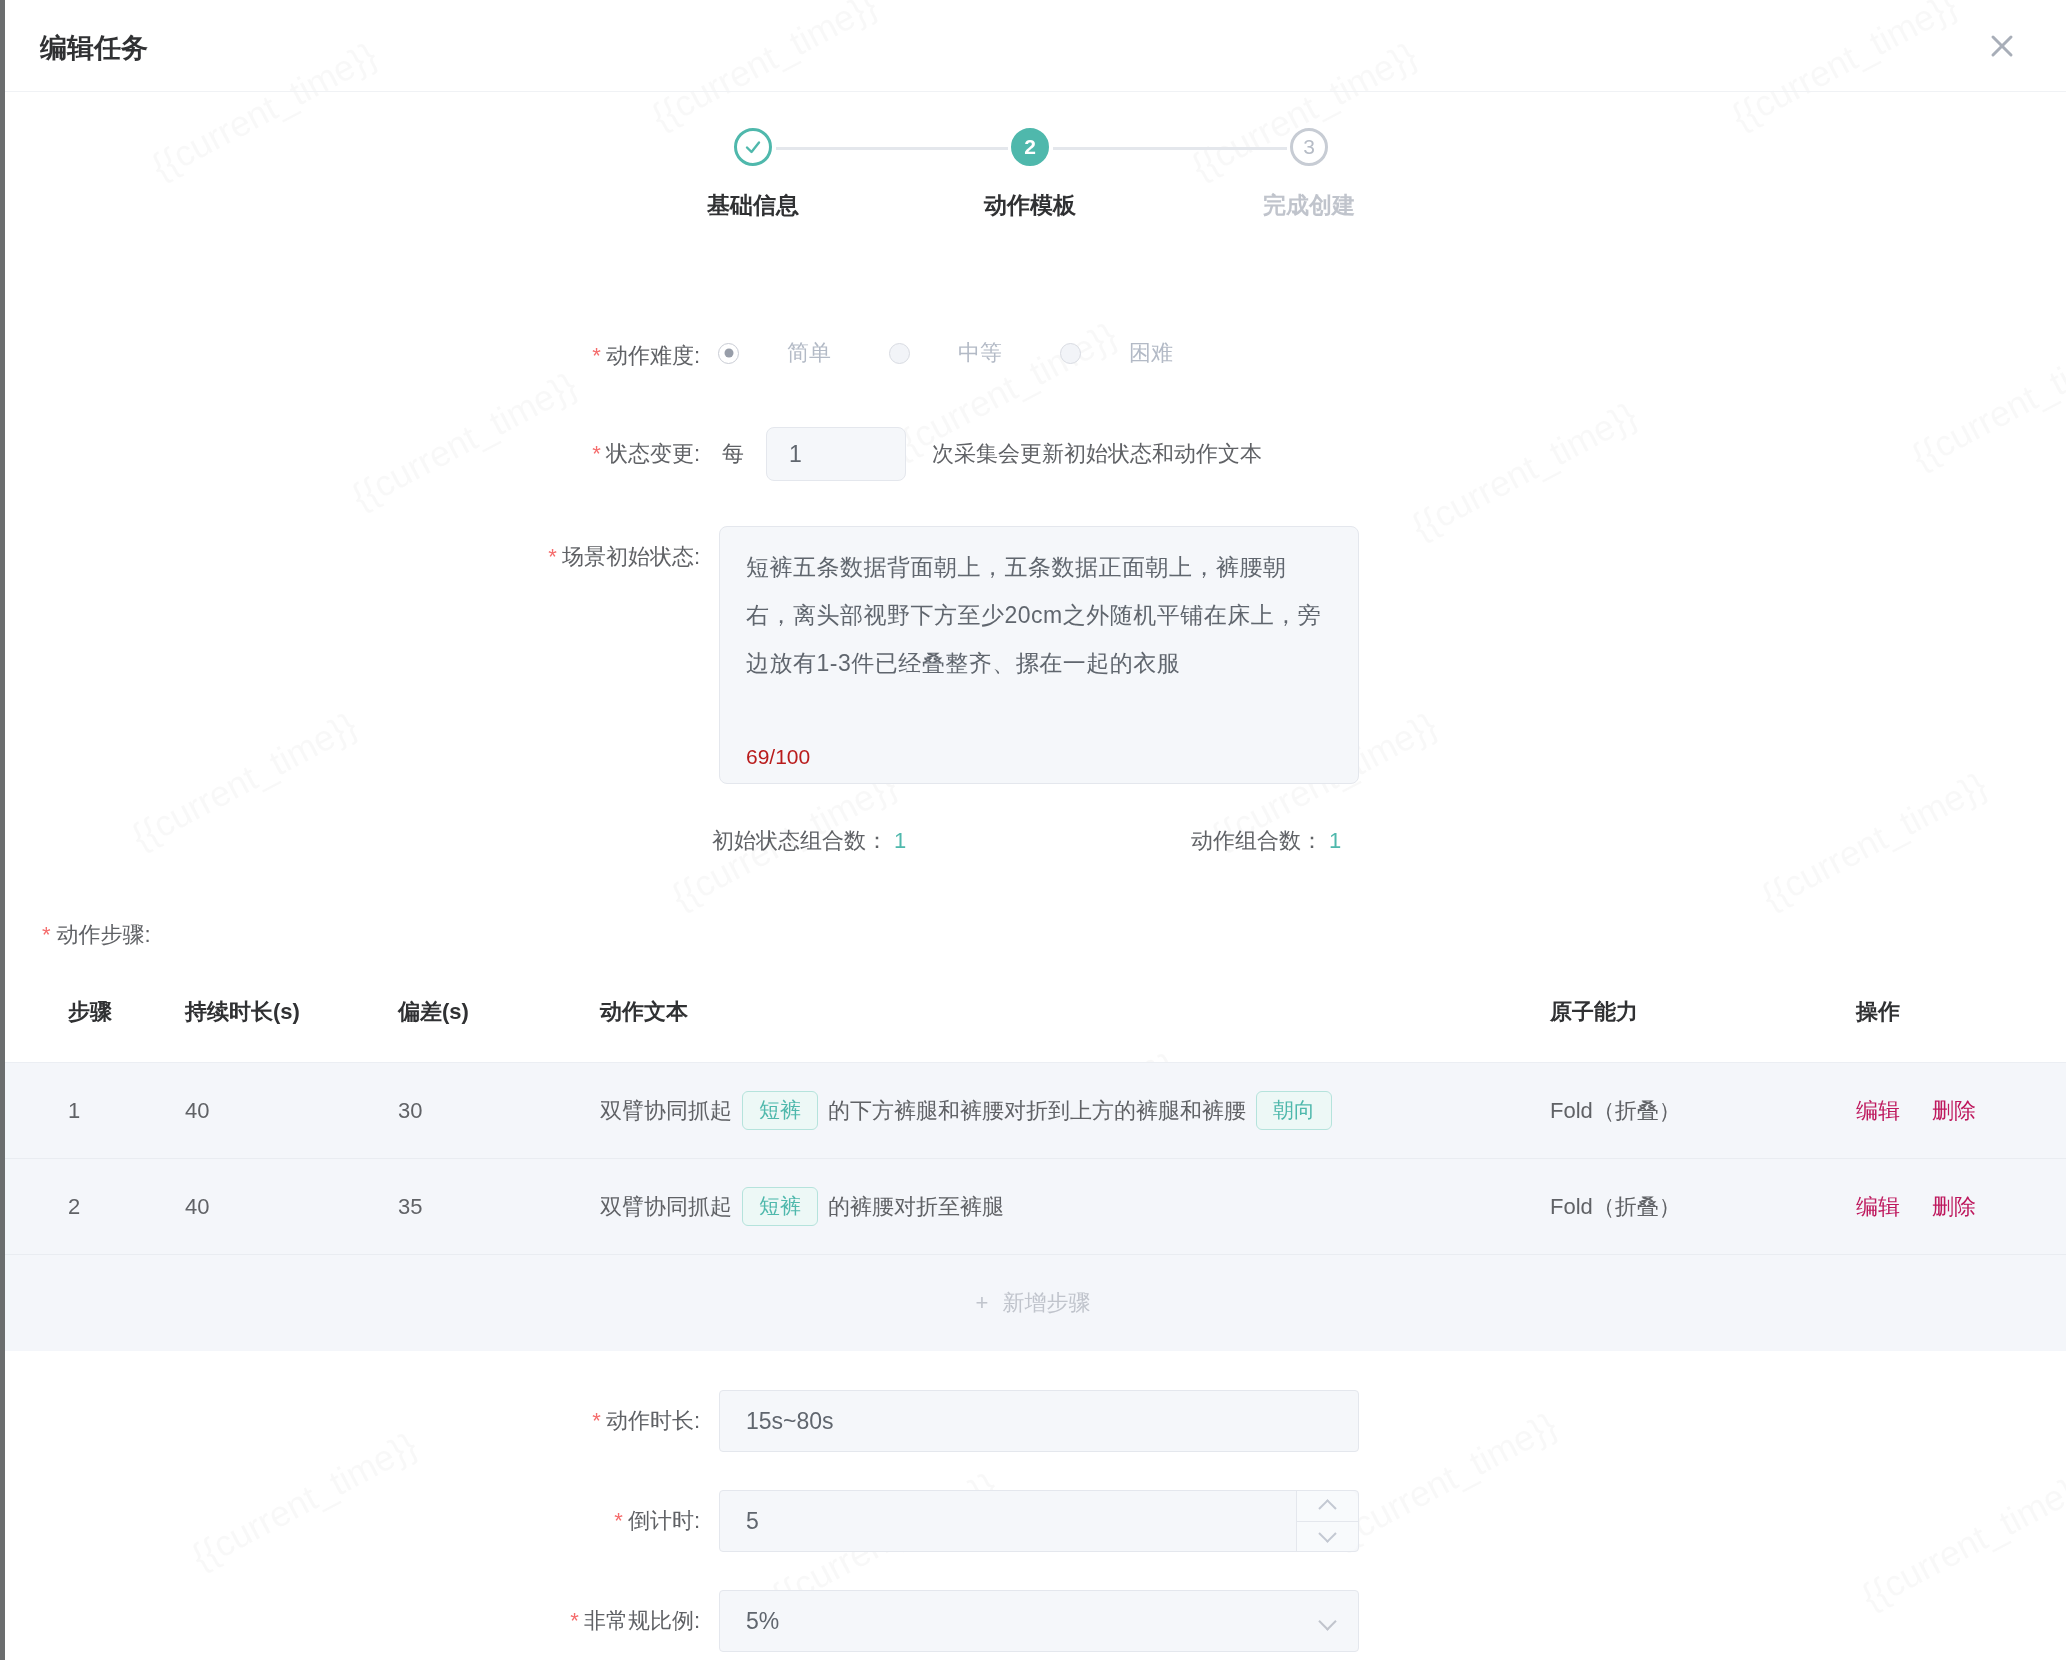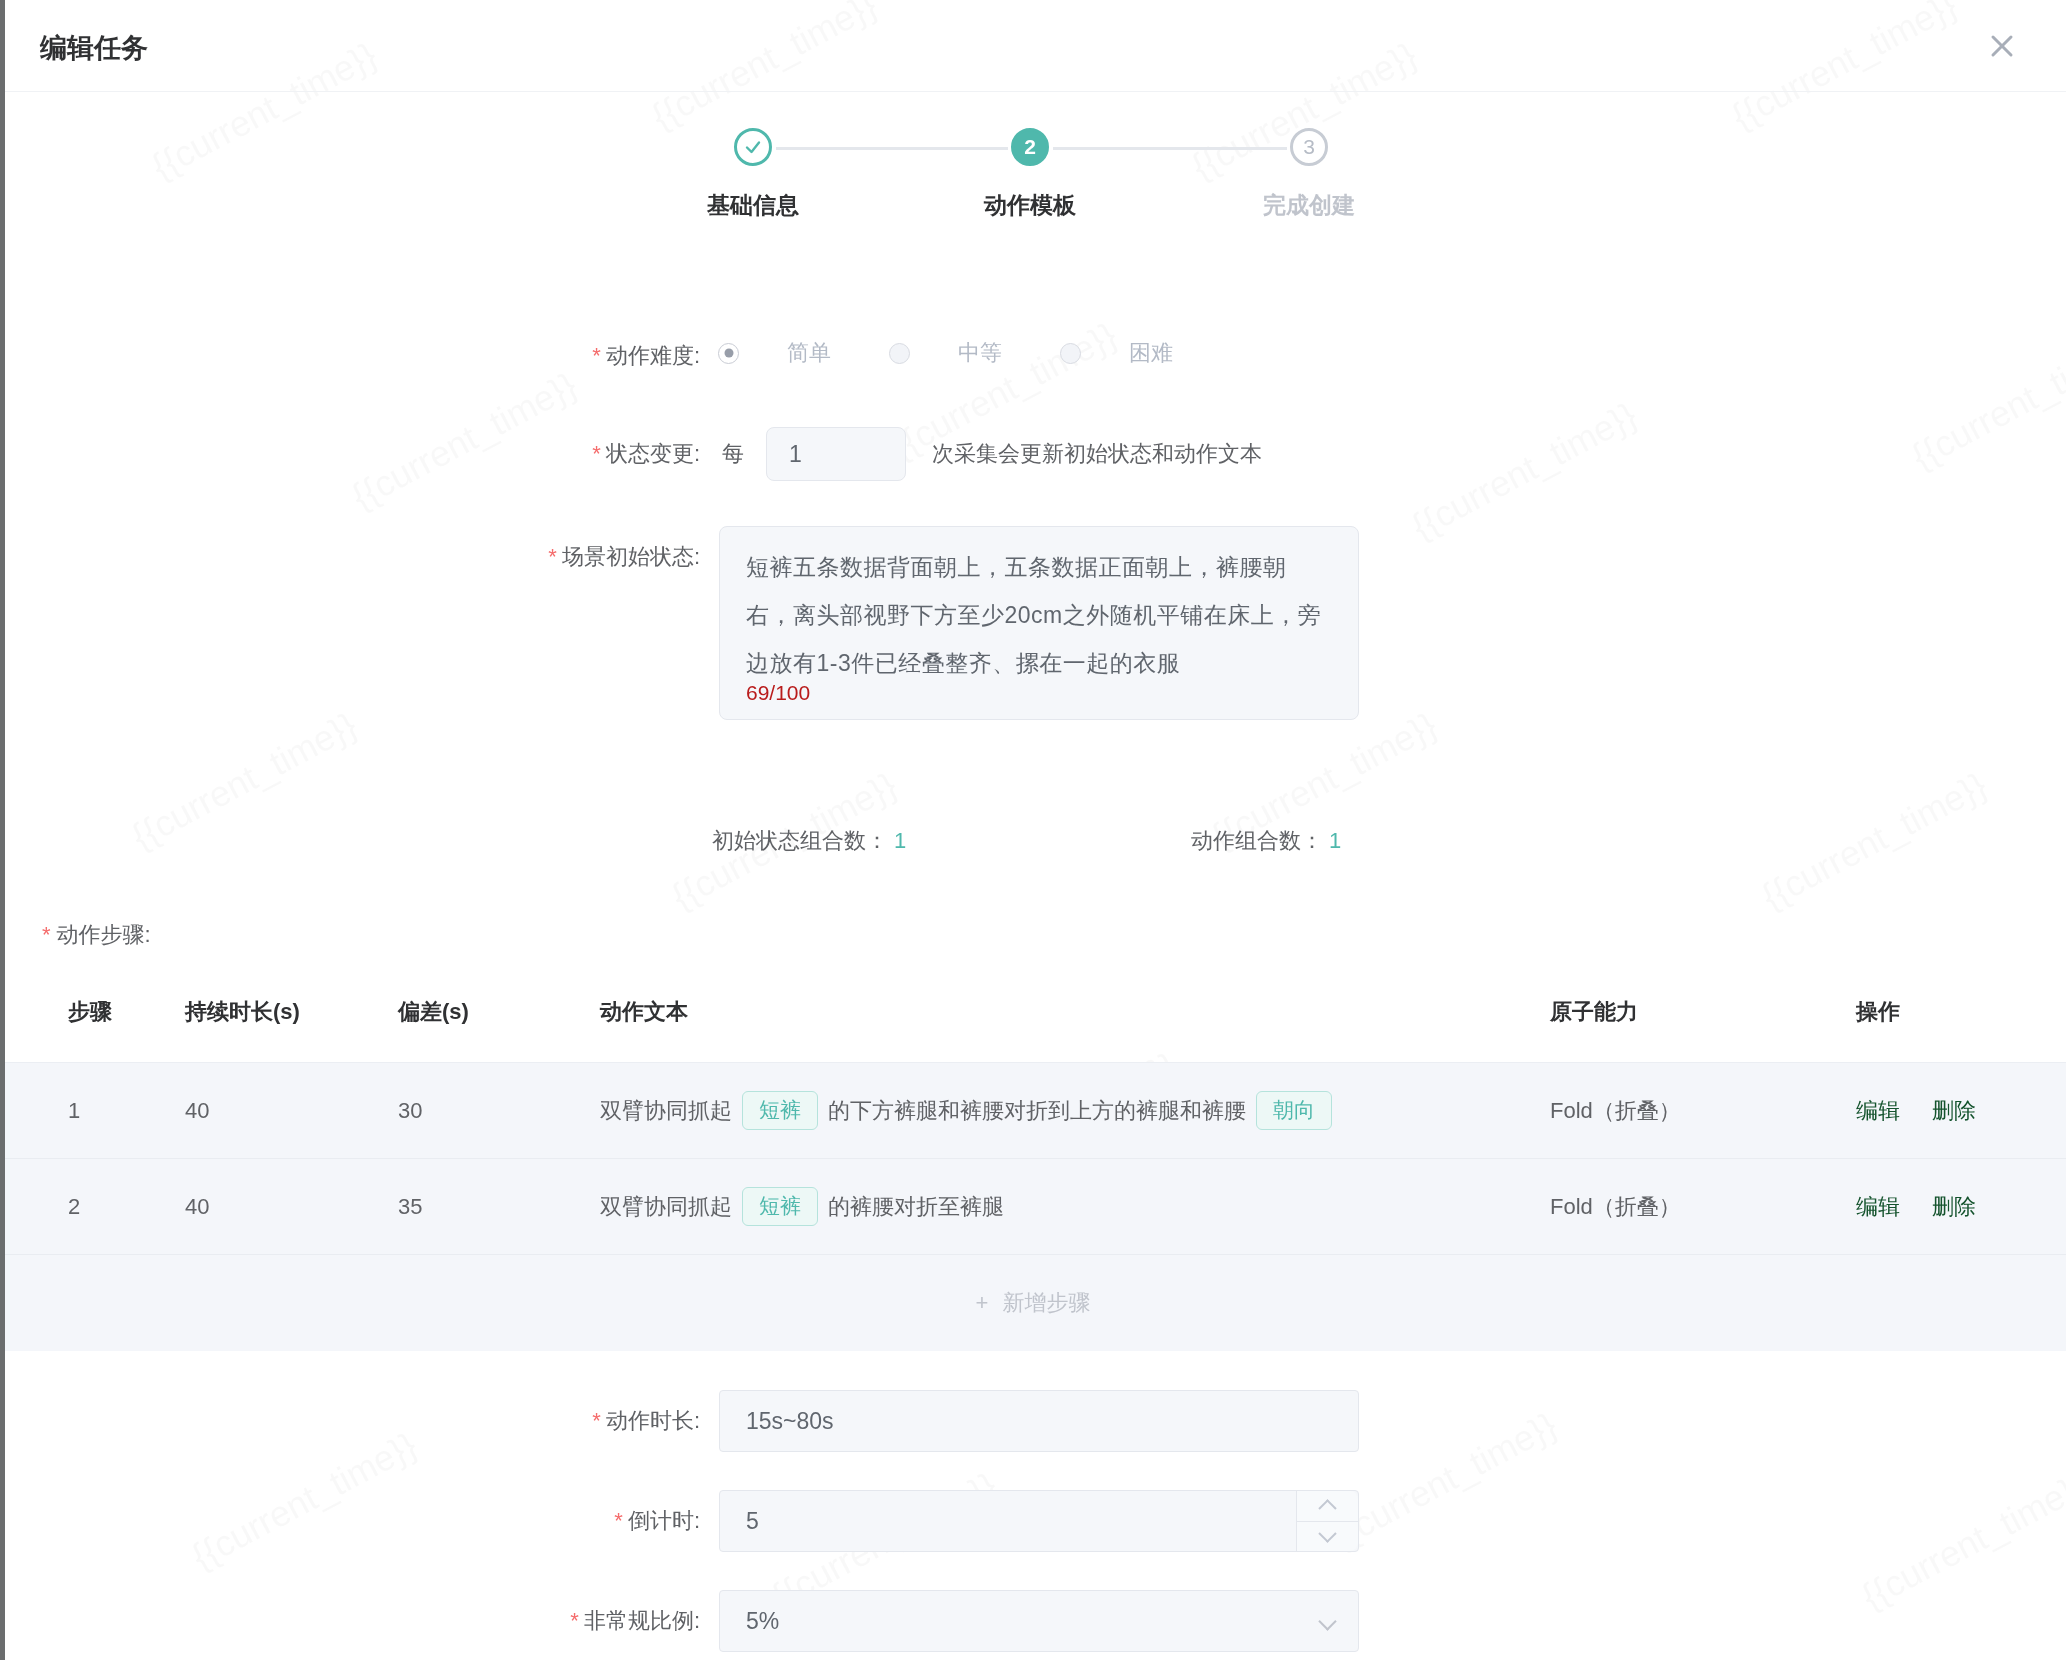--- a/index.html
+++ b/index.html
@@ -51,39 +51,39 @@
   .rlabel{margin-left:13px;font-size:22px;color:#b3bac6;}
 
   .row-state{position:absolute;top:426px;left:0;width:100%;height:56px;line-height:56px;}
   .row-state .f-label{top:0;line-height:56px;}
   .state-prefix{position:absolute;left:722px;font-size:22px;color:var(--label);}
   .state-input{position:absolute;left:766px;top:1px;width:140px;height:54px;border:1px solid var(--border);background:var(--fill);border-radius:8px;font-size:23px;color:#60666e;padding-left:22px;line-height:52px;}
   .state-suffix{position:absolute;left:932px;font-size:22px;color:var(--label);}
 
   .row-scene{position:absolute;top:526px;left:0;width:100%;height:260px;}
   .row-scene .f-label{top:16px;}
-  .scene-box{position:absolute;left:719px;top:0;width:640px;height:194px;background:var(--fill);border:1px solid var(--border);border-radius:8px;padding:16px 26px;}
+  .scene-box{position:absolute;left:719px;top:0;width:640px;height:258px;background:var(--fill);border:1px solid var(--border);border-radius:8px;padding:16px 26px;}
   .scene-text{font-size:23px;line-height:48px;color:#60666e;letter-spacing:0.5px;}
   .scene-counter{position:absolute;left:26px;bottom:14px;font-size:21px;color:#b91c1c;}
 
   .row-combos{position:absolute;top:826px;left:0;width:100%;height:30px;font-size:22px;color:var(--label);}
   .combo-a{position:absolute;left:712px;}
   .combo-b{position:absolute;left:1191px;}
   .combo-val{color:var(--accent);margin-left:6px;}
 
   .steps-title{position:absolute;top:920px;left:42px;font-size:22px;color:var(--label);}
   .steps-title .req{color:var(--required);margin-right:6px;}
 
   
   .thead{position:absolute;top:986px;left:0;width:100%;height:52px;display:grid;grid-template-columns:117px 213px 202px 950px 306px 1fr;align-items:center;padding-left:68px;font-size:22px;font-weight:700;color:var(--text);}
   .tbody{position:absolute;top:1062px;left:0;width:100%;border-top:1px solid #ebeef3;}
   .trow{display:grid;grid-template-columns:117px 213px 202px 950px 306px 1fr;align-items:center;padding-left:68px;height:96px;background:var(--stripe);border-bottom:1px solid #e9ecf1;font-size:22px;color:var(--label);}
   .tcell-text{display:flex;align-items:center;flex-wrap:wrap;padding-right:20px;}
   .tag{margin:0 10px;padding:4px 16px;border:1px solid #b5e3dc;background:#edf8f6;color:var(--accent);border-radius:6px;font-size:21px;line-height:1.35;white-space:nowrap;}
-  .tcell-actions{display:flex;gap:32px;color:#14532d;}
+  .tcell-actions{display:flex;gap:32px;color:#be185d;}
   .tcell-actions span{cursor:pointer;}
   .add-row{height:96px;background:var(--stripe);display:flex;align-items:center;justify-content:center;font-size:22px;color:var(--muted);cursor:pointer;}
 
   
   .b-row{position:absolute;left:0;width:100%;height:62px;}
   .b-row .f-label{top:0;line-height:62px;}
   .b-input{position:absolute;left:719px;top:0;width:640px;height:62px;background:var(--fill);border:1px solid var(--border);border-radius:4px;font-size:23px;color:#60666e;padding-left:26px;line-height:60px;}
   .row-duration{top:1390px;}
   .row-countdown{top:1490px;}
   .row-ratio{top:1590px;}

